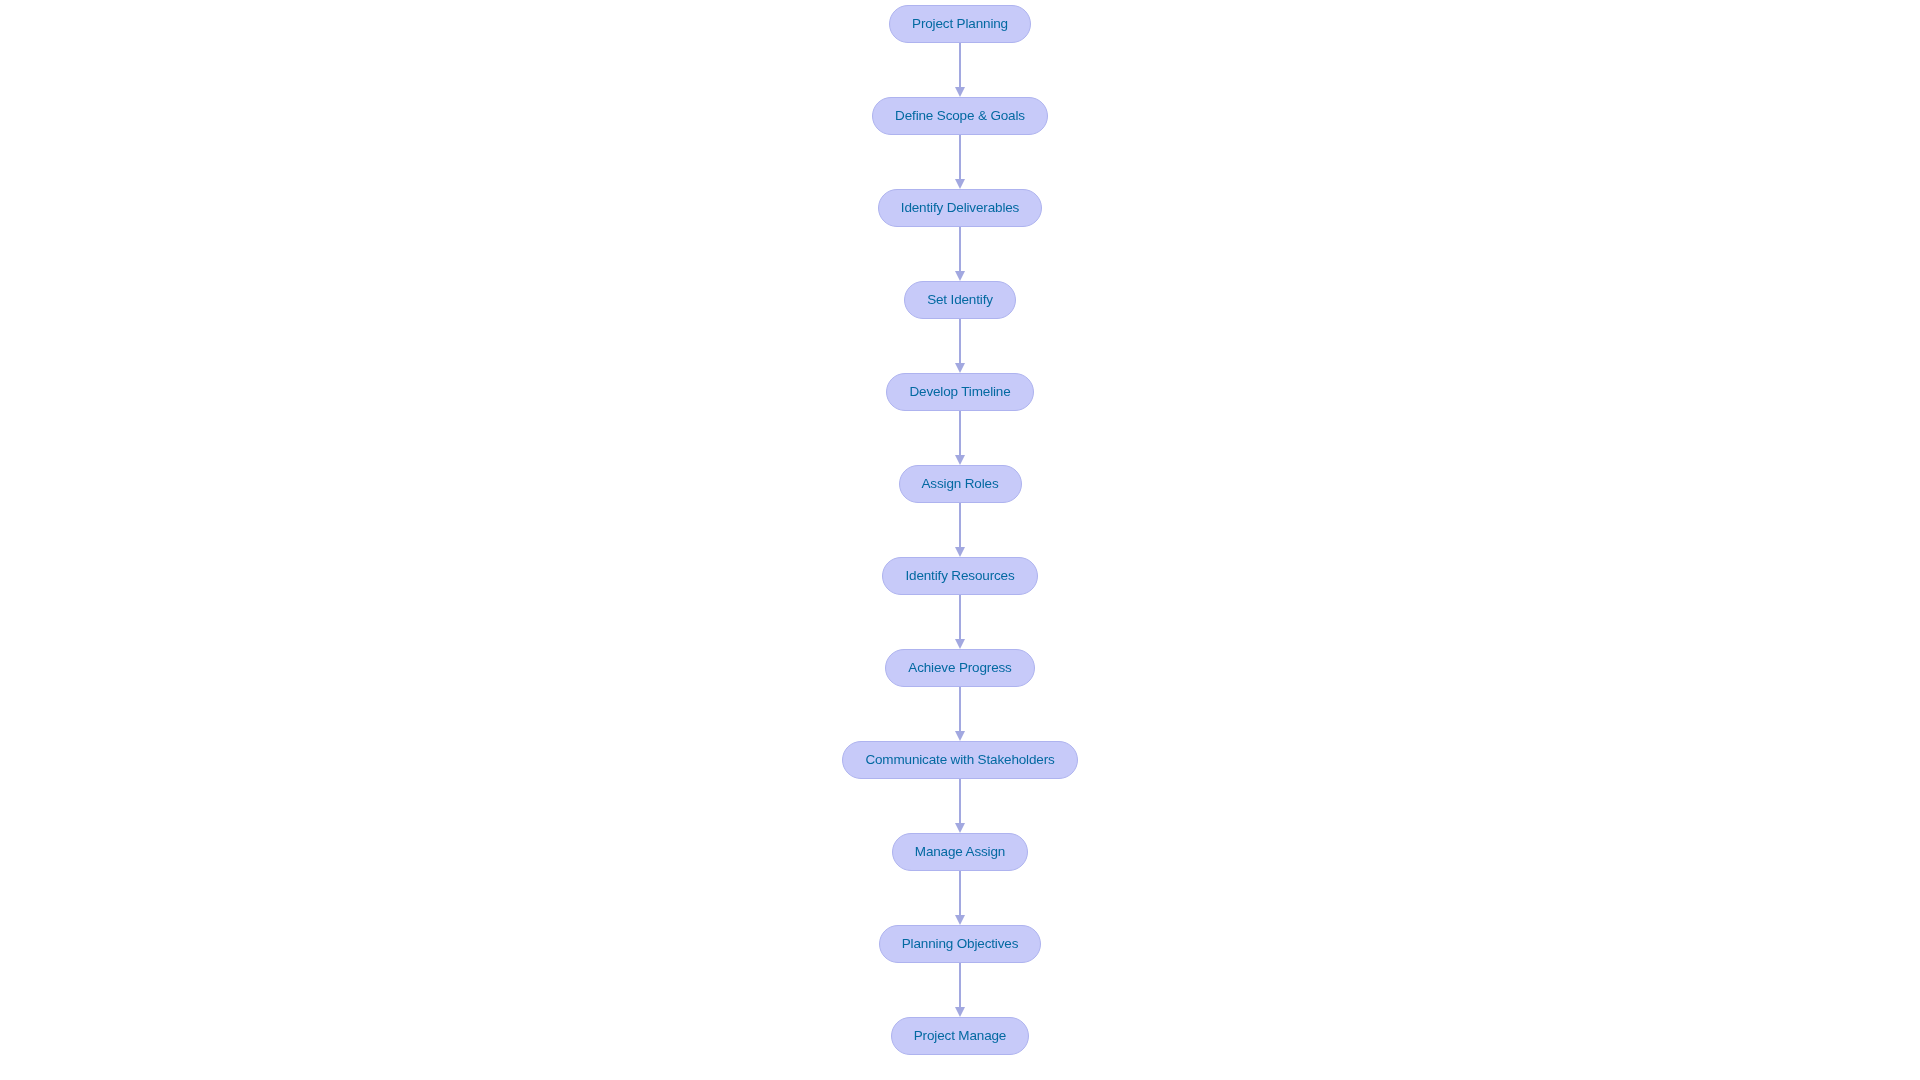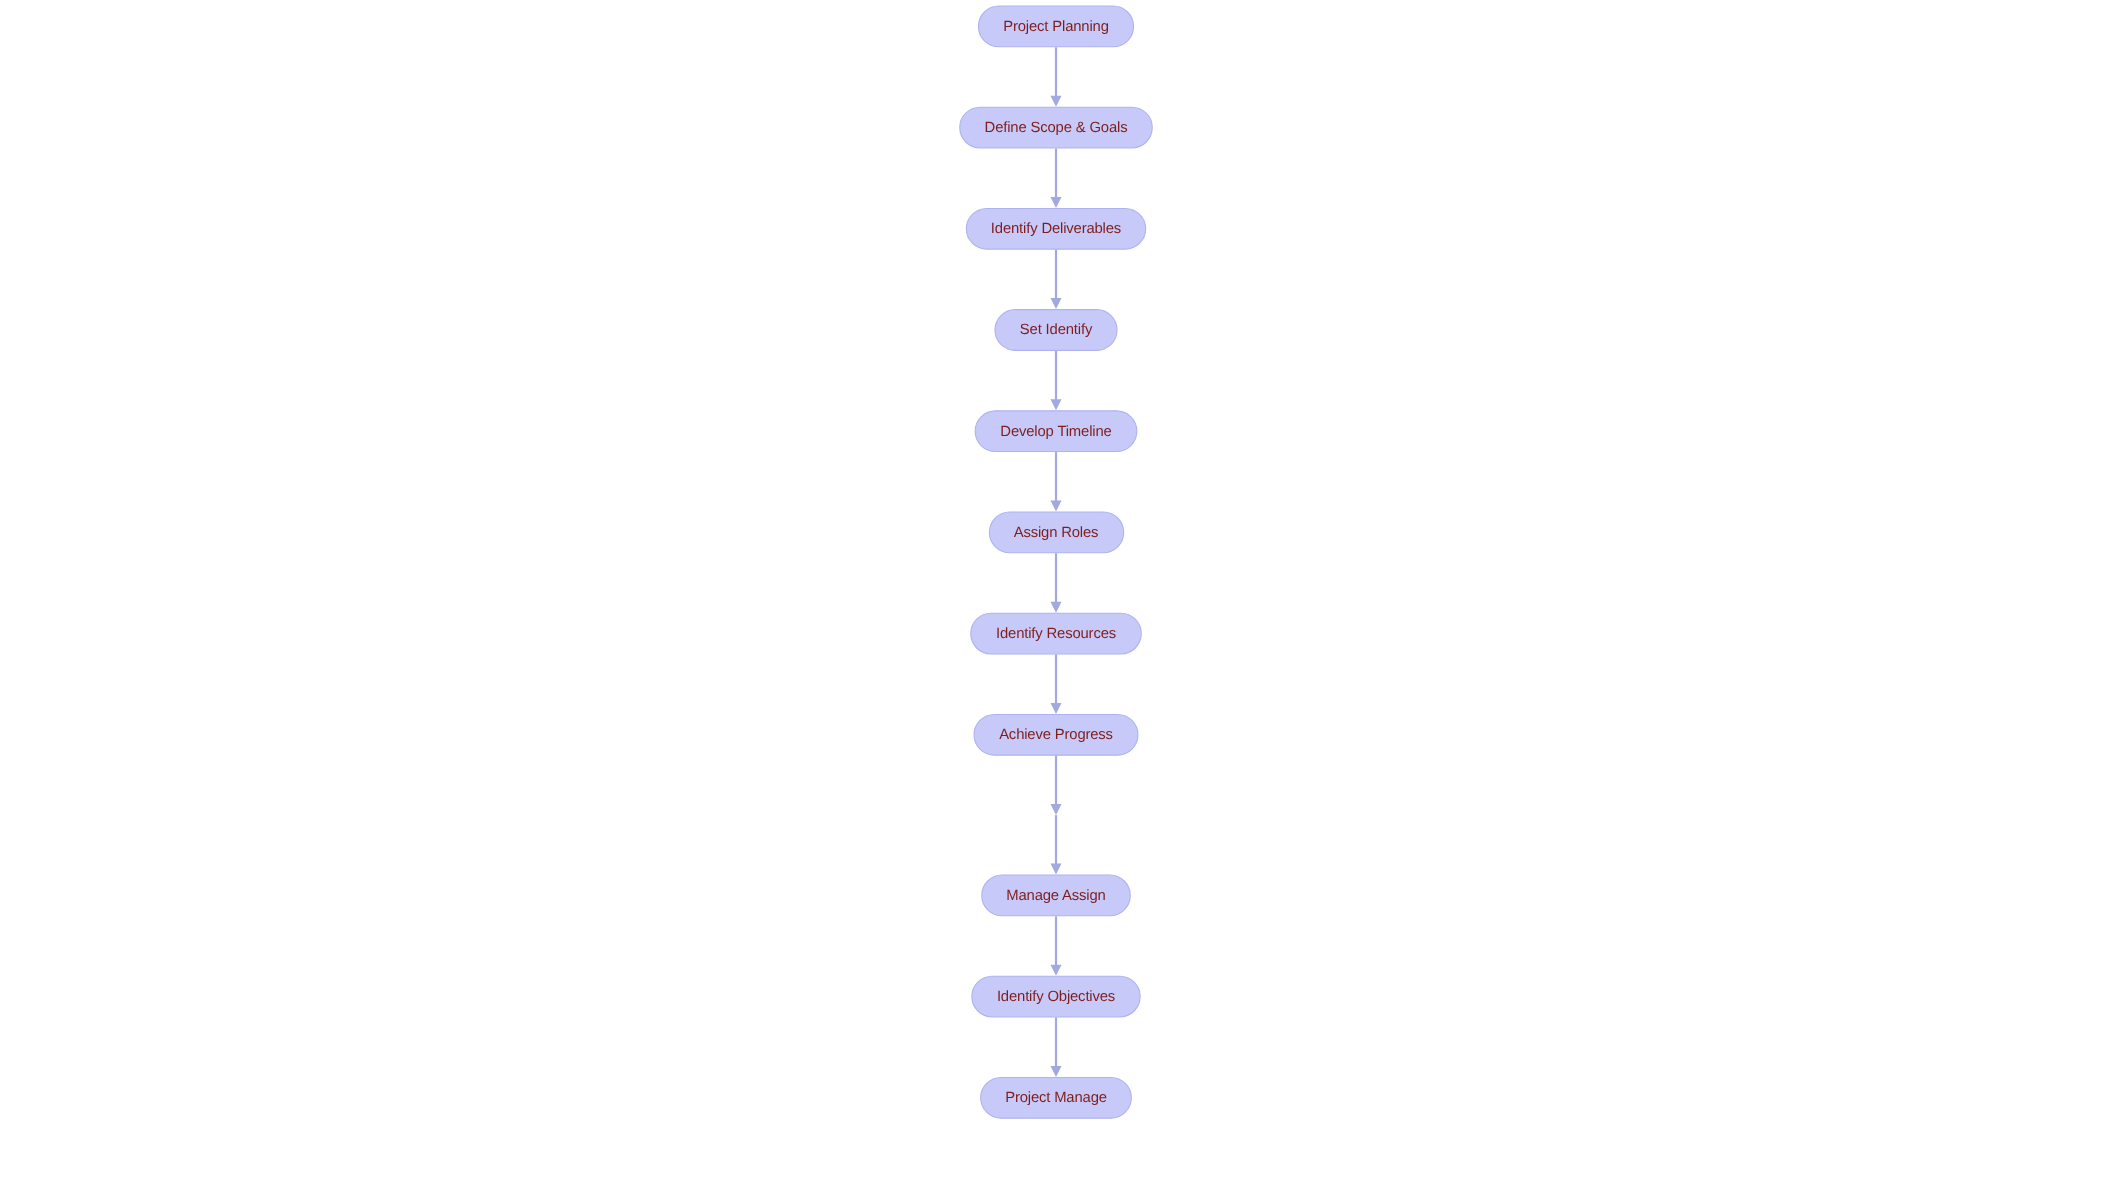--- a/index.html
+++ b/index.html
@@ -32,21 +32,21 @@
     flex-direction: column;
     align-items: center;
   }
 
   .flow-node {
     box-sizing: border-box;
     height: 38px;
     border-radius: 19px;
     background: #c7caf9;
     border: 1px solid #aeb3ef;
-    color: #7f1d1d;
+    color: #0369a1;
     font-size: 13.5px;
     letter-spacing: -0.15px;
     line-height: 1;
     display: flex;
     align-items: center;
     justify-content: center;
     white-space: nowrap;
     padding: 0 22px;
     user-select: none;
   }
@@ -117,29 +117,30 @@
       <div class="flow-node">Identify Resources</div>
       <div class="flow-connector">
         <div class="conn-line"></div>
         <div class="conn-head"></div>
       </div>
       <div class="flow-node">Achieve Progress</div>
       <div class="flow-connector">
         <div class="conn-line"></div>
         <div class="conn-head"></div>
       </div>
+      <div class="flow-node">Communicate with Stakeholders</div>
       <div class="flow-connector">
         <div class="conn-line"></div>
         <div class="conn-head"></div>
       </div>
       <div class="flow-node">Manage Assign</div>
       <div class="flow-connector">
         <div class="conn-line"></div>
         <div class="conn-head"></div>
       </div>
-      <div class="flow-node">Identify Objectives</div>
+      <div class="flow-node">Planning Objectives</div>
       <div class="flow-connector">
         <div class="conn-line"></div>
         <div class="conn-head"></div>
       </div>
       <div class="flow-node">Project Manage</div>
     </div>
 </div>
 
 </body></html>

